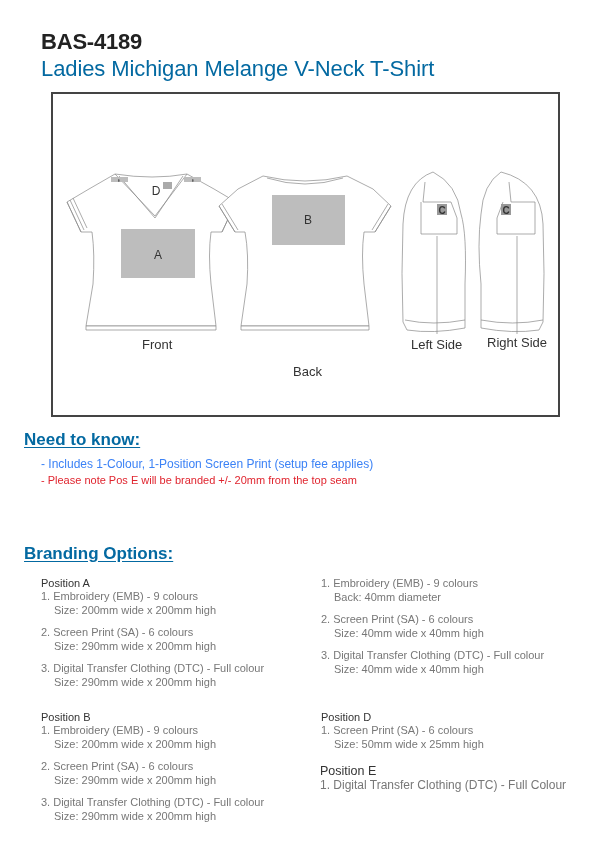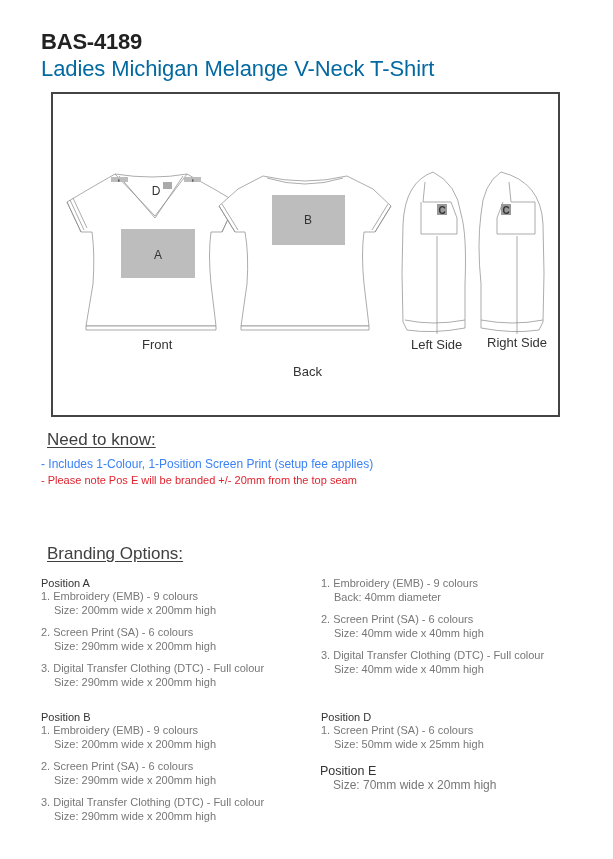--- a/index.html
+++ b/index.html
@@ -2,21 +2,21 @@
 <html><head>
 <meta charset="utf-8">
 <style>
   html, body { margin:0; padding:0; background:#fff; }
   body { width:613px; height:859px; position:relative; overflow:hidden; font-family:"Liberation Sans", sans-serif; }
   .code { position:absolute; left:41px; top:29px; font-size:22px; font-weight:bold; color:#222; letter-spacing:-0.2px; }
   .subtitle { position:absolute; left:41px; top:56px; font-size:22px; color:#0369a1; letter-spacing:-0.1px; }
   .frame { position:absolute; left:51px; top:92px; width:509px; height:325px; border:2px solid #444; box-sizing:border-box; background:#fff; }
   .frame svg { position:absolute; left:0; top:0; }
   .view-label { position:absolute; font-size:13px; color:#333; }
-  .h2 { position:absolute; left:47px; font-size:17px; font-weight:normal; color:#404040; text-decoration:underline; text-underline-offset:2px; }
+  .h2 { position:absolute; left:24px; font-size:17px; font-weight:bold; color:#0369a1; text-decoration:underline; text-underline-offset:2px; }
   .note { position:absolute; left:41px; font-size:12px; color:#3b82f6; }
   .note.red { color:#e0242e; font-size:11px; }
   .col { position:absolute; width:290px; }
   .pos-title { font-size:11px; font-weight:normal; color:#333; line-height:13px; }
   .pos-title.big { font-size:12.5px; }
   .opt { font-size:11px; color:#777; line-height:13.5px; }
   .opt .size { padding-left:13px; display:block; }
   .opt + .opt { margin-top:9px; }
   .block { position:absolute; }
 </style>
@@ -110,14 +110,14 @@
   <div class="opt"><span>3. Digital Transfer Clothing (DTC) - Full colour</span><span class="size">Size: 40mm wide x 40mm high</span></div>
 </div>
 
 <div class="block col" style="left:321px; top:711px;">
   <div class="pos-title">Position D</div>
   <div class="opt"><span>1. Screen Print (SA) - 6 colours</span><span class="size">Size: 50mm wide x 25mm high</span></div>
 </div>
 
 <div class="block col" style="left:320px; top:765px;">
   <div class="pos-title big">Position E</div>
-  <div class="opt" style="font-size:12px; line-height:14.5px;"><span class="size">Size: 70mm wide x 20mm high</span></div>
+  <div class="opt" style="font-size:12px; line-height:14.5px;"><span>1. Digital Transfer Clothing (DTC) - Full Colour</span></div>
 </div>
 
 </body></html>

